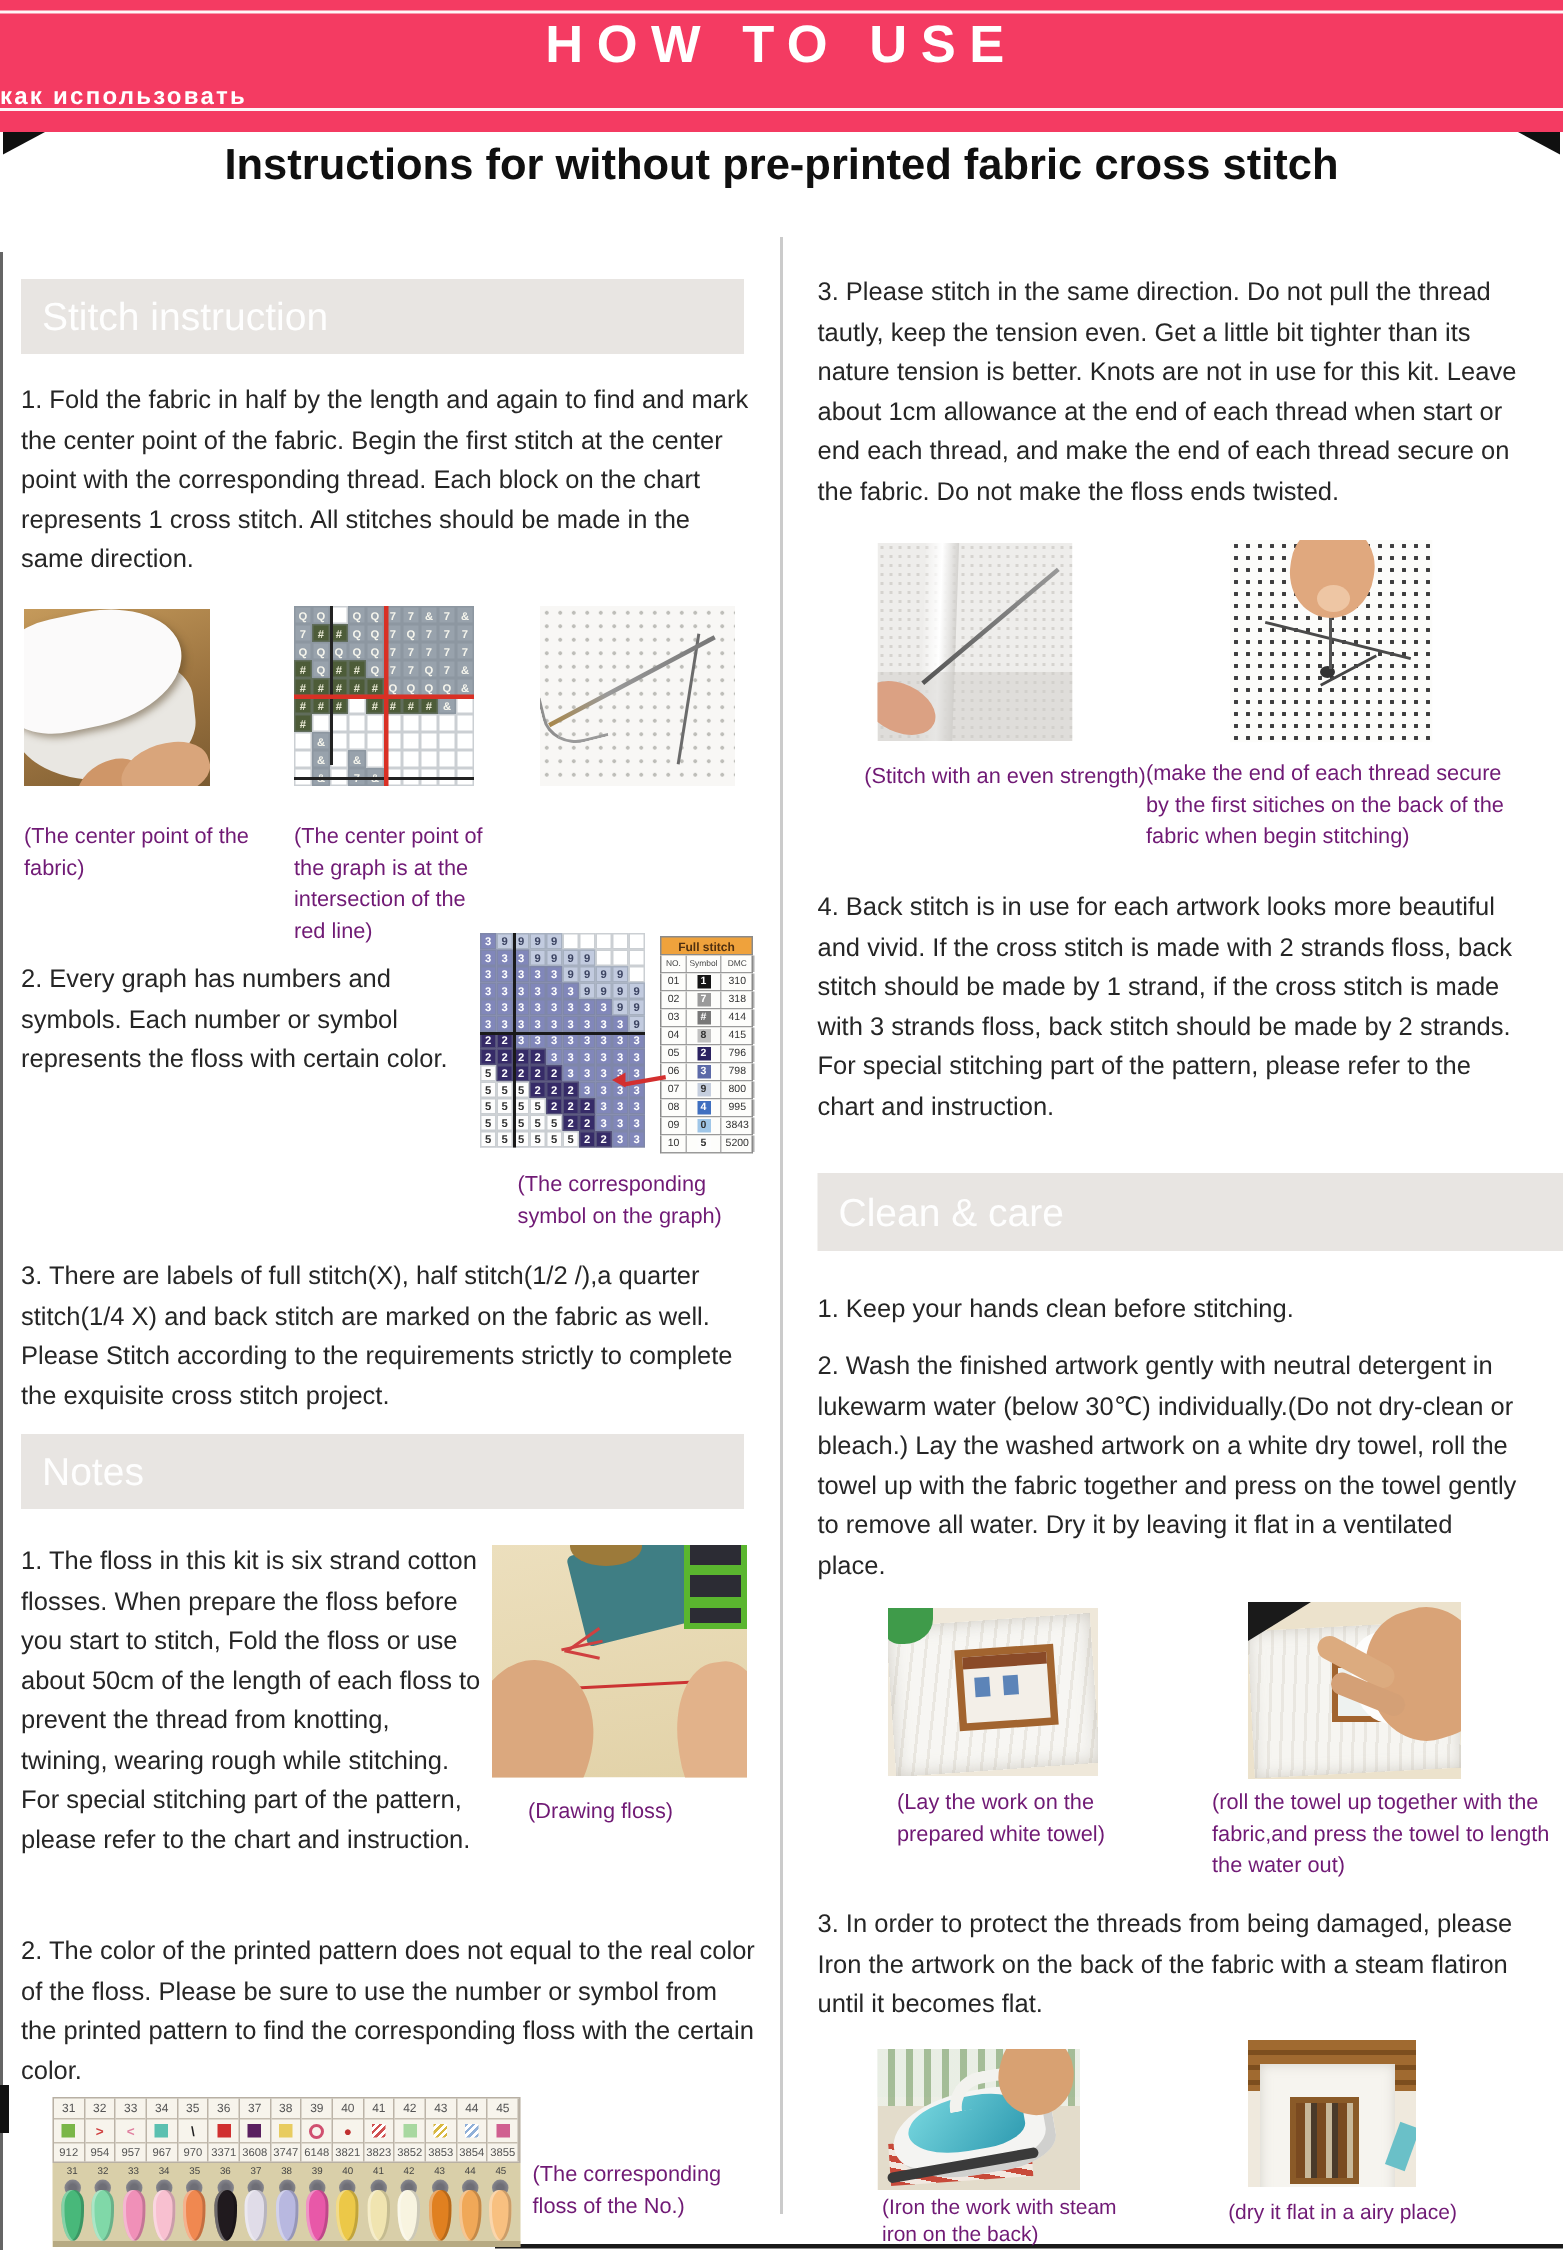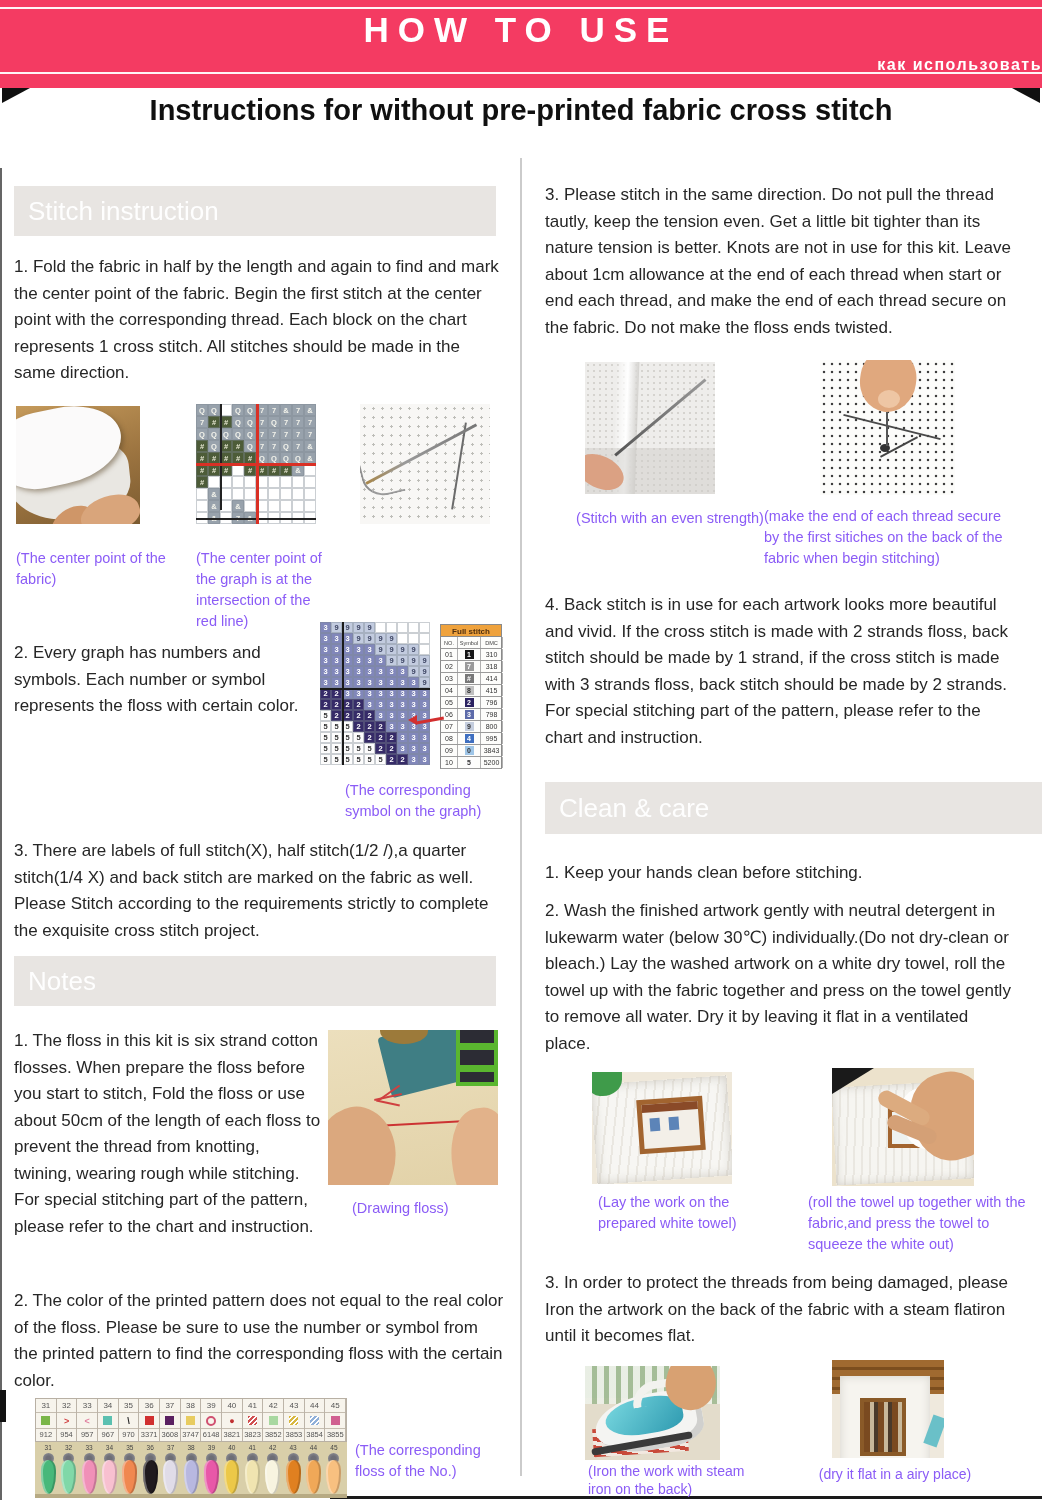--- a/index.html
+++ b/index.html
@@ -4,40 +4,40 @@
 <style>
   html,body{margin:0;padding:0;background:#ffffff;}
   #page{position:relative;width:1042px;height:1500px;background:#fff;overflow:hidden;
         font-family:"Liberation Sans","DejaVu Sans",sans-serif;color:#2b2b2b;}
 
   
   .banner{position:absolute;left:0;top:0;width:100%;height:88px;background:#f43b62;}
   .banner-line{position:absolute;left:0;width:100%;height:2px;background:rgba(255,255,255,.95);}
   .banner-title{position:absolute;left:0;top:10px;width:100%;text-align:center;color:#fff;
                 font-size:35px;font-weight:800;letter-spacing:9px;}
-  .banner-sub{position:absolute;left:0;top:56px;width:100%;text-align:right;color:#fff;
+  .banner-sub{position:absolute;left:0;top:56px;width:100%;text-align:left;color:#fff;
               font-size:16px;font-weight:700;letter-spacing:1.5px;}
   .fold{position:absolute;top:88px;width:0;height:0;}
   .fold-l{left:2px;border-top:15px solid #101010;border-right:28px solid transparent;}
   .fold-r{right:2px;border-top:15px solid #101010;border-left:28px solid transparent;}
 
   .page-title{position:absolute;left:0;top:94px;width:100%;text-align:center;
               font-size:29px;font-weight:700;color:#101010;}
 
   
   .divider{position:absolute;left:520px;top:158px;width:2px;height:1318px;background:#cbcbcb;}
   .edge-l{position:absolute;left:0;top:168px;width:2px;height:1332px;background:rgba(35,35,35,.7);}
   .edge-nub{position:absolute;left:0;top:1390px;width:6px;height:32px;background:#111;}
   .edge-b{position:absolute;left:330px;top:1496px;width:712px;height:3px;background:#1a1a1a;}
 
   
   .hdr{position:absolute;background:#e8e5e2;color:#fefefe;font-size:26px;font-weight:400;
        padding-left:14px;display:flex;align-items:center;box-sizing:border-box;}
   .para{position:absolute;font-size:17px;line-height:26.5px;color:#262626;}
-  .cap{position:absolute;font-size:14.5px;line-height:21px;color:#8b5cf6;}
+  .cap{position:absolute;font-size:14.5px;line-height:21px;color:#701a75;}
 
   
   .fig{position:absolute;overflow:hidden;}
   .fig>div{position:absolute;}
 
   
   .fab-bg{inset:0;background:linear-gradient(160deg,#c59a5b,#9c7440 55%,#7a5a30);}
   .fab-cloth2{left:-8px;top:34px;width:122px;height:80px;background:#e9e7e2;border-radius:50% 40% 45% 55%;transform:rotate(-6deg);}
   .fab-cloth{left:-16px;top:2px;width:122px;height:76px;background:#fbfafa;border-radius:40% 58% 62% 38%;transform:rotate(-12deg);box-shadow:2px 3px 5px rgba(90,70,40,.5);}
   .fab-finger{right:0px;bottom:-8px;width:60px;height:36px;background:#d9a57b;border-radius:50% 50% 40% 40%;transform:rotate(-18deg);}
@@ -792,21 +792,21 @@
     <div class="pr-corner"></div>
     <div class="pr-art">
       <div class="pr-win" style="left:4px"></div>
       <div class="pr-win" style="left:18px"></div>
     </div>
     <div class="pr-cloth"></div>
     <div class="pr-hand"></div>
     <div class="pr-f1"></div>
     <div class="pr-f2"></div>
   </div>
-  <div class="cap" style="left:808px;top:1192px;width:225px">(roll the towel up together with the fabric,and press the towel to squeeze the white out)</div>
+  <div class="cap" style="left:808px;top:1192px;width:225px">(roll the towel up together with the fabric,and press the towel to length the water out)</div>
 
   <div class="para" style="left:545px;top:1270px;width:478px">3. In order to protect the threads from being damaged, please Iron the artwork on the back of the fabric with a steam flatiron until it becomes flat.</div>
 
   <div class="fig" style="left:585px;top:1366px;width:135px;height:94px">
     <div class="ir-bg"></div>
     <div class="ir-fence"></div>
     <div class="ir-fabric"></div>
     <div class="ir-body"></div>
     <div class="ir-teal"></div>
     <div class="ir-handle"></div>

